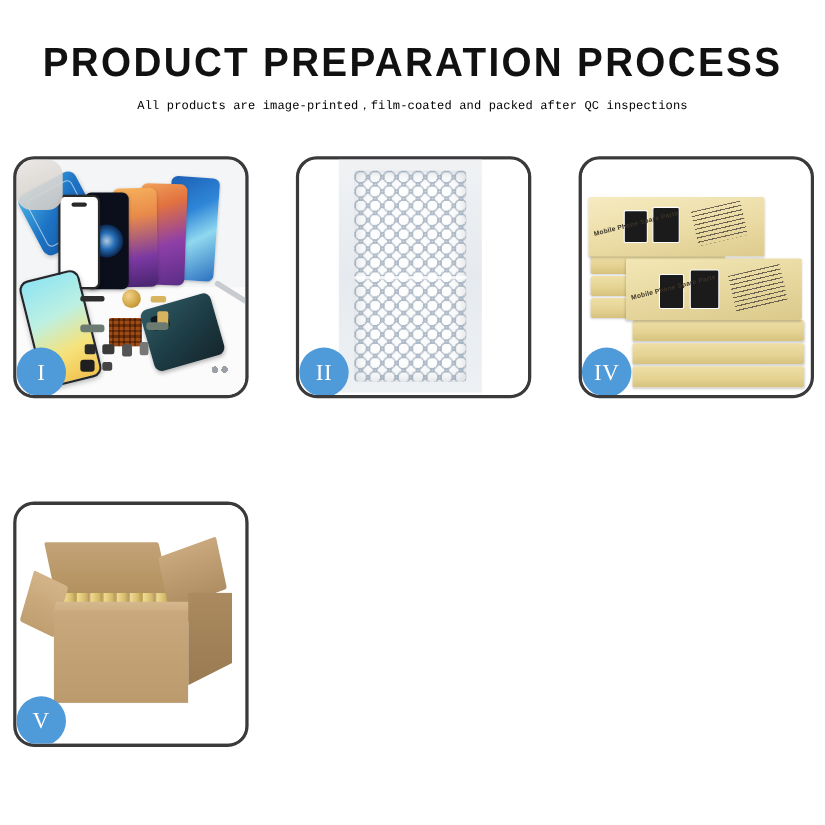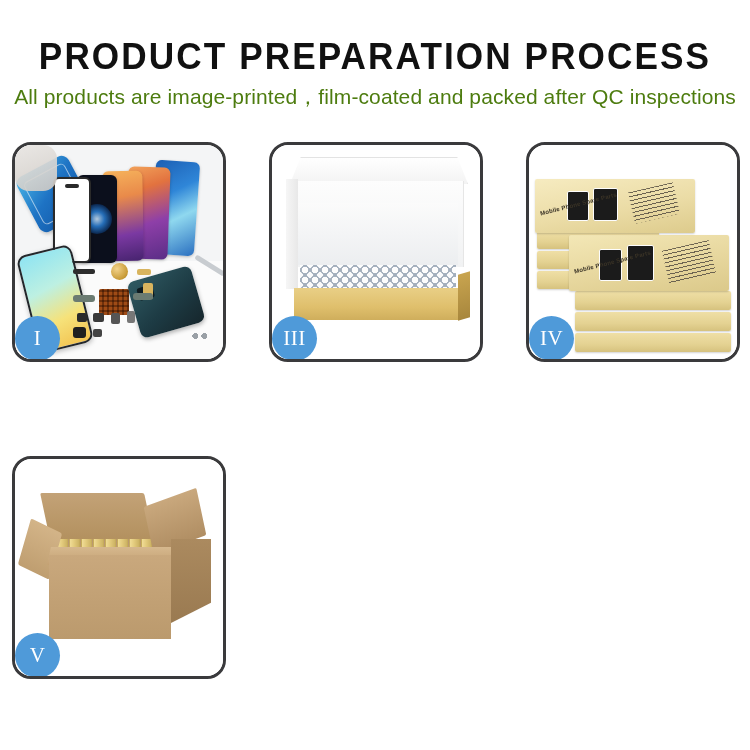--- a/index.html
+++ b/index.html
@@ -31,26 +31,27 @@
     font-weight: 700;
     letter-spacing: 2.2px;
     line-height: 42px;
     color: #111111;
     transform: scaleX(0.95);
     white-space: nowrap;
   }
   .page-subtitle {
     margin: 0;
     padding-top: 9px;
-    font-size: 21px;
+    font-size: 11px;
     font-weight: 400;
     letter-spacing: 0.1px;
     line-height: 20px;
-    color: #4d7c0f;
+    color: #000000;
     white-space: nowrap;
+    font-family: Liberation Mono, monospace;
   }
 
   
   .panel-grid {
     position: absolute;
     top: 142px;
     left: 12px;
     width: 728px;
     height: 537px;
     display: grid;
@@ -382,34 +383,31 @@
         <div class="part pt-cam"></div>
         <div class="part pt-small1"></div>
         <div class="part pt-tool"></div>
         <div class="pt-hand"></div>
         <div class="part pt-screws"></div>
       </div>
     </div>
     <div class="badge">I</div>
   </div>
 
-
   <div class="panel">
     <div class="panel-scene">
-      <div class="p3-bg"></div>
-      <div class="mailer-lid"></div>
-      <div class="mailer-inner"></div>
-      <div class="mailer-flapL"></div>
-      <div class="mailer-foam"></div>
-      <div class="mailer-bubbles"></div>
-      <div class="mailer-front"></div>
-      <div class="mailer-side"></div>
+      <div class="p2-bg"></div>
+      <div class="pouch">
+        <div class="bubbles"></div>
+        <div class="pouch-seam"></div>
+      </div>
     </div>
-    <div class="badge">III</div>
+    <div class="badge">II</div>
   </div>
+
 
   <div class="panel">
     <div class="panel-scene">
       <div class="p4-bg"></div>
       <div class="stack">
 
         <div class="kbox" style="left:2px;  top:68px;  width:122px; height:18px;"></div>
         <div class="kbox" style="left:2px;  top:88px;  width:122px; height:18px;"></div>
         <div class="kbox" style="left:2px;  top:108px; width:122px; height:18px;"></div>
 

